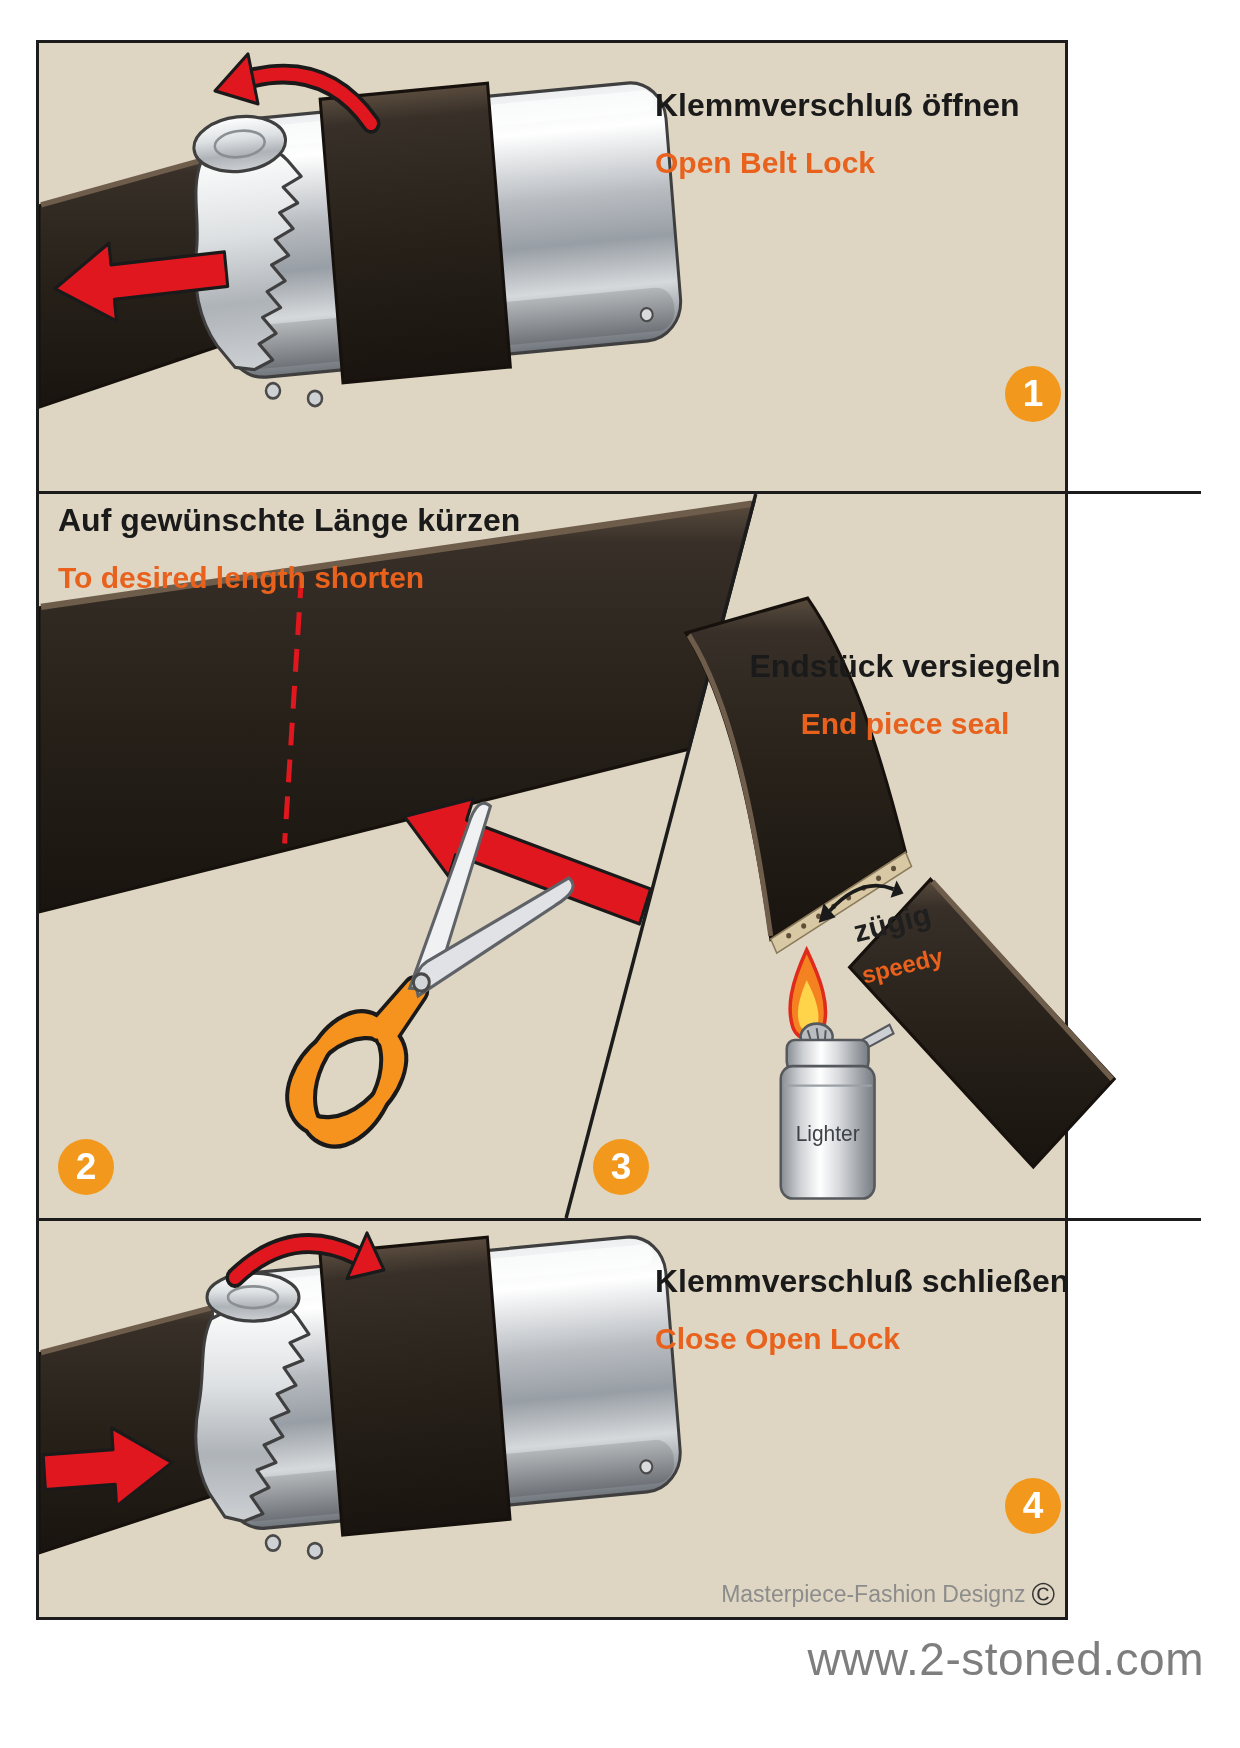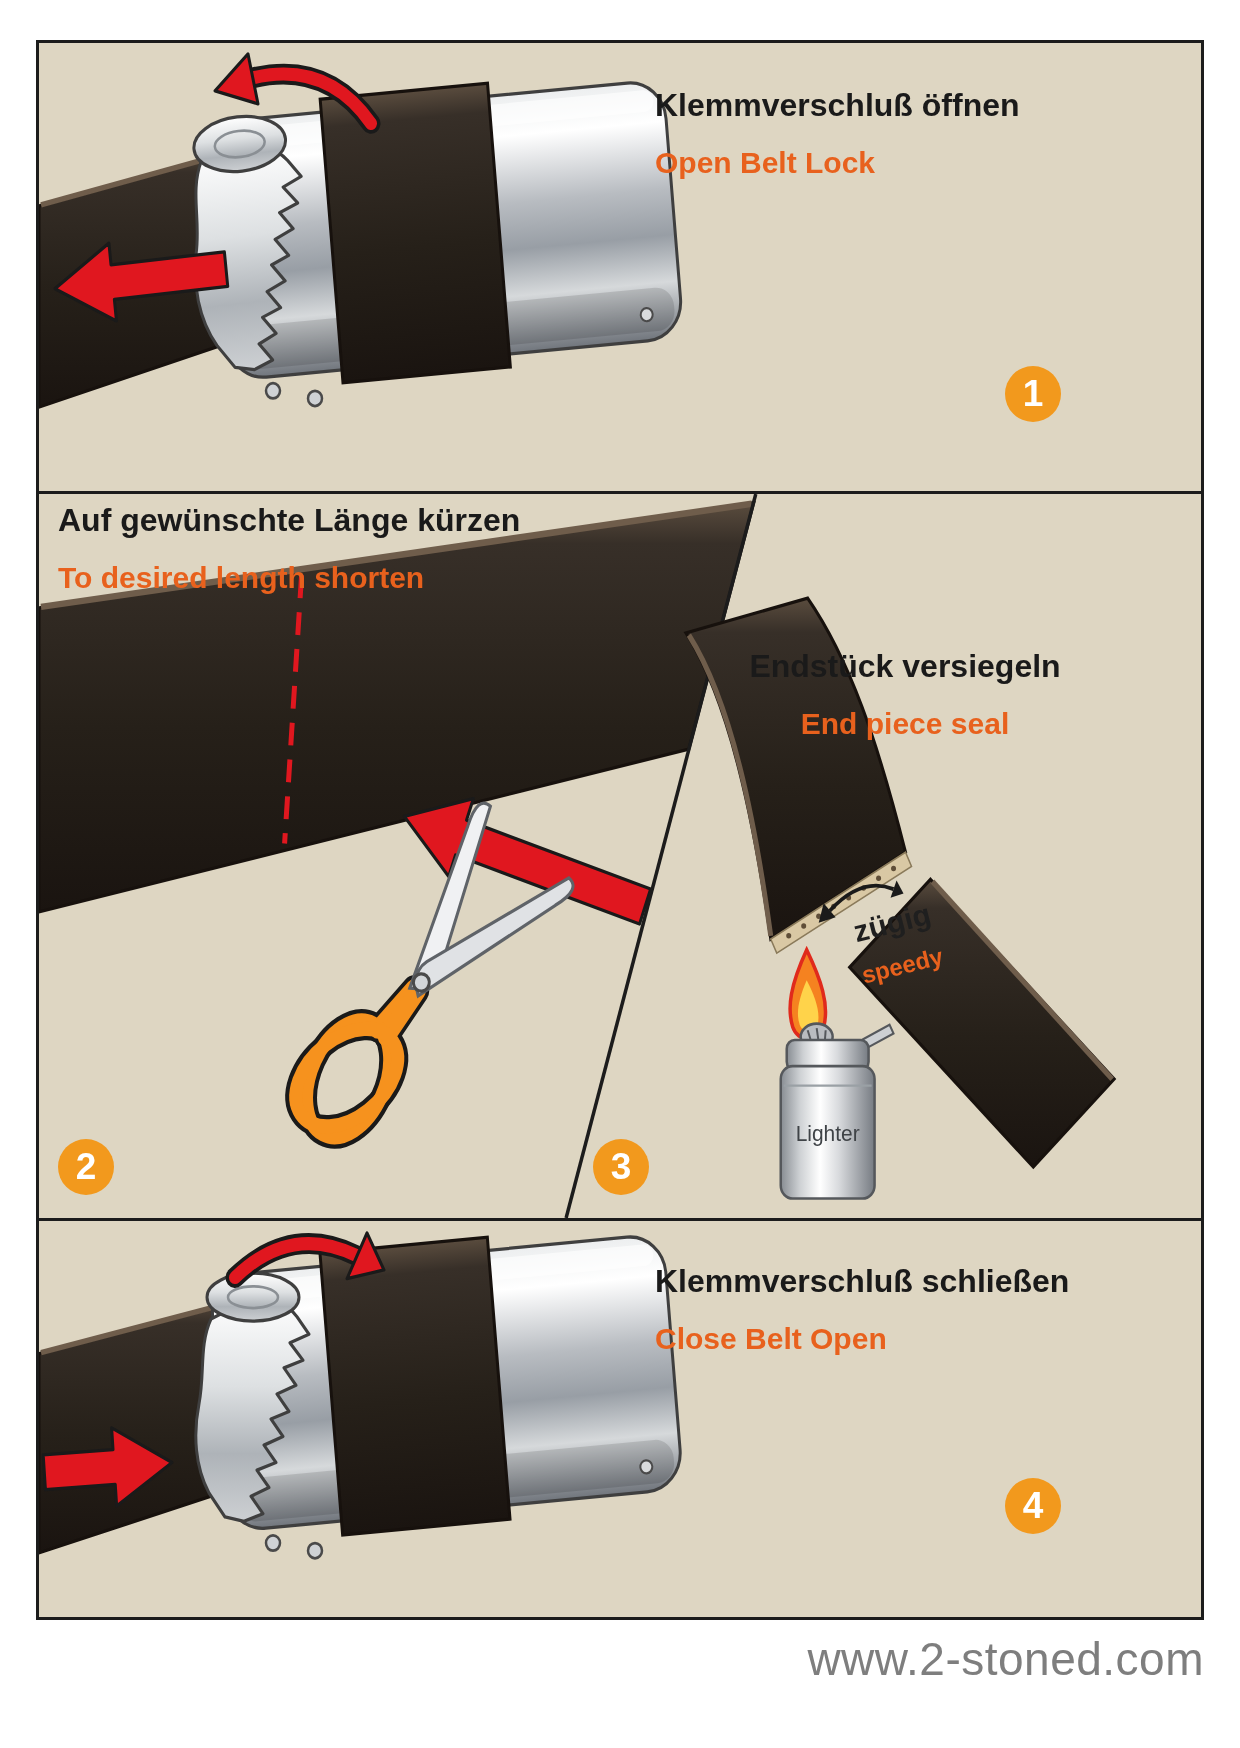--- a/index.html
+++ b/index.html
@@ -1,18 +1,18 @@
 <!DOCTYPE html>
 <html><head>
 <meta charset="utf-8">
 <style>
   * { margin:0; padding:0; box-sizing:border-box; }
   html,body { width:1240px; height:1748px; background:#ffffff; font-family:"Liberation Sans",sans-serif; position:relative; overflow:hidden; }
 
-  .frame { position:absolute; left:36px; top:40px; width:1168px; height:1580px;
+  .frame { position:absolute; left:36px; top:40px; width:1032px; height:1580px;
            background:#ded6c2; border:3px solid #1c1c1c; }
 
   .panel { position:absolute; left:0; width:1162px; overflow:hidden; }
   .panel1  { top:0;      height:451px; border-bottom:3px solid #1c1c1c; }
   .panel23 { top:451px;  height:727px; border-bottom:3px solid #1c1c1c; }
   .panel4  { top:1178px; height:396px;border-radius:9px; }
 
   .illus { position:absolute; left:0; top:0; width:100%; height:100%; display:block; }
 
   .caption { position:absolute; }
@@ -224,20 +224,23 @@
           <path d="M 196,52 Q 252,2 318,32" fill="none" stroke="#e0171f" stroke-width="12" stroke-linecap="round"></path>
           <polygon points="345,45 308,53 328,11" fill="#e0171f" stroke="#1a1a1a" stroke-width="3" stroke-linejoin="round"></polygon>
         </g>
         <g transform="translate(133,222) rotate(-4)">
           <polygon points="0,0 -58,-36 -58,-16 -128,-16 -128,16 -58,16 -58,36" fill="#e0171f" stroke="#1a1a1a" stroke-width="3" stroke-linejoin="round"></polygon>
         </g>
       </g>
     </svg>
     <div class="caption" style="left:616px; top:40px;">
       <div class="cap-de">Klemmverschluß schließen</div>
-      <div class="cap-en">Close Belt Open</div>
+      <div class="cap-en">Close Open Lock</div>
     </div>
     <div class="badge" style="left:966px; top:257px;">4</div>
   </section>
 
+  <div class="credit">
+    <span>Masterpiece-Fashion Designz</span><span class="copy">©</span>
+  </div>
 </div>
 
 <div class="website">www.2-stoned.com</div>
 
 </body></html>

